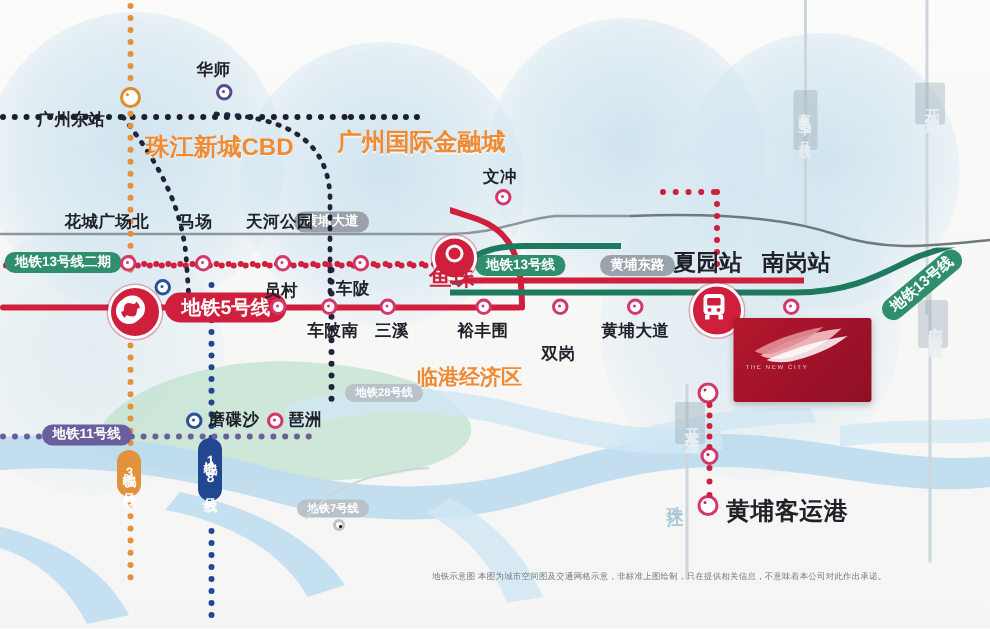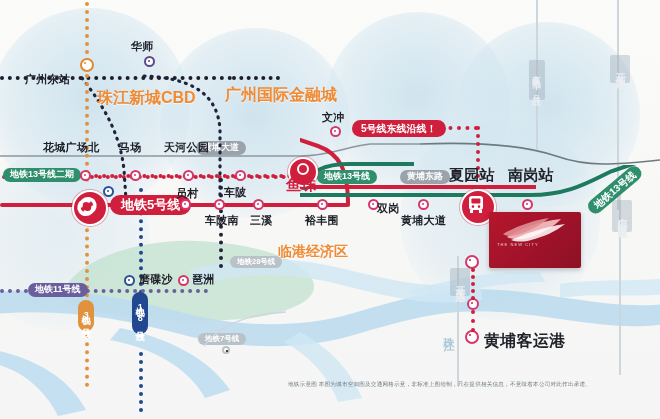--- a/index.html
+++ b/index.html
@@ -137,21 +137,20 @@
   <div class="dot-h" style="left:0;top:289px;width:28px;border-color:#6a5f9c;"></div>
   <div class="dot-h" style="left:78px;top:289px;width:130px;border-color:#6a5f9c;"></div>
   <div class="pill purple" style="left:28px;top:283px;">地铁11号线</div>
 
   <div class="line" style="left:0;top:203px;width:348px;background:#cf1f3d;"></div>
   <svg class="abs" width="120" height="90" style="left:300px;top:120px;">
     <path d="M48,85 C48,50 40,34 18,26 L0,20" stroke="#cf1f3d" stroke-width="4" fill="none" stroke-linecap="round"></path>
   </svg>
   <div class="pill red" style="left:110px;top:195px;font-size:13px;padding:3px 11px;border-radius:12px;">地铁5号线</div>
 
-  <div class="pill red" style="left:352px;top:120px;font-size:10px;padding:3px 9px;border-radius:11px;">5号线东线沿线！</div>
   <div class="dot-h" style="left:440px;top:126px;width:38px;border-color:#cf1f3d;"></div>
   <div class="dot-v" style="left:476px;top:126px;height:52px;border-color:#cf1f3d;"></div>
 
   <svg class="abs" width="360" height="60" style="left:300px;top:165px;">
     <path d="M0,22 L236,22" stroke="#cf1f3d" stroke-width="4" fill="none"></path>
     <path d="M0,30 L230,30 C270,30 290,16 312,6 L360,-10" stroke="#1d7a5f" stroke-width="4" fill="none"></path>
   </svg>
   <svg class="abs" width="140" height="70" style="left:284px;top:150px;">
     <path d="M20,40 C26,20 40,14 66,14 L130,14" stroke="#1d7a5f" stroke-width="4" fill="none"></path>
   </svg>
@@ -219,21 +218,21 @@
   <div class="lbl md" style="left:43px;top:140px;">花城广场北</div>
   <div class="lbl md" style="left:119px;top:140px;">马场</div>
   <div class="lbl md" style="left:164px;top:140px;">天河公园</div>
   <div class="lbl md" style="left:224px;top:185px;">车陂</div>
   <div class="lbl lg" style="left:286px;top:176px;color:#cf1f3d;">鱼珠</div>
   <div class="lbl md" style="left:322px;top:110px;">文冲</div>
   <div class="lbl md" style="left:176px;top:186px;">员村</div>
   <div class="lbl md" style="left:205px;top:213px;">车陂南</div>
   <div class="lbl md" style="left:250px;top:213px;">三溪</div>
   <div class="lbl md" style="left:305px;top:213px;">裕丰围</div>
-  <div class="lbl md" style="left:361px;top:201px;margin-left:16px;">双岗</div>
+  <div class="lbl md" style="left:361px;top:228px;">双岗</div>
   <div class="lbl md" style="left:401px;top:213px;">黄埔大道</div>
   <div class="lbl lg" style="left:449px;top:166px;">夏园站</div>
   <div class="lbl lg" style="left:508px;top:166px;">南岗站</div>
   <div class="lbl md" style="left:484px;top:331px;color:#20222a;font-size:16px;">黄埔客运港</div>
   <div class="lbl md" style="left:139px;top:272px;">磨碟沙</div>
   <div class="lbl md" style="left:192px;top:272px;">琶洲</div>
 
   <div class="logo" style="left:489px;top:212px;width:92px;height:56px;">
     <svg class="swoosh" width="74" height="26" style="left:12px;top:5px;">
       <path d="M6,20 C20,12 38,4 60,2 C52,10 42,16 30,20 C22,23 12,23 6,20 Z" fill="#f2b9bd" opacity="0.95"></path>

